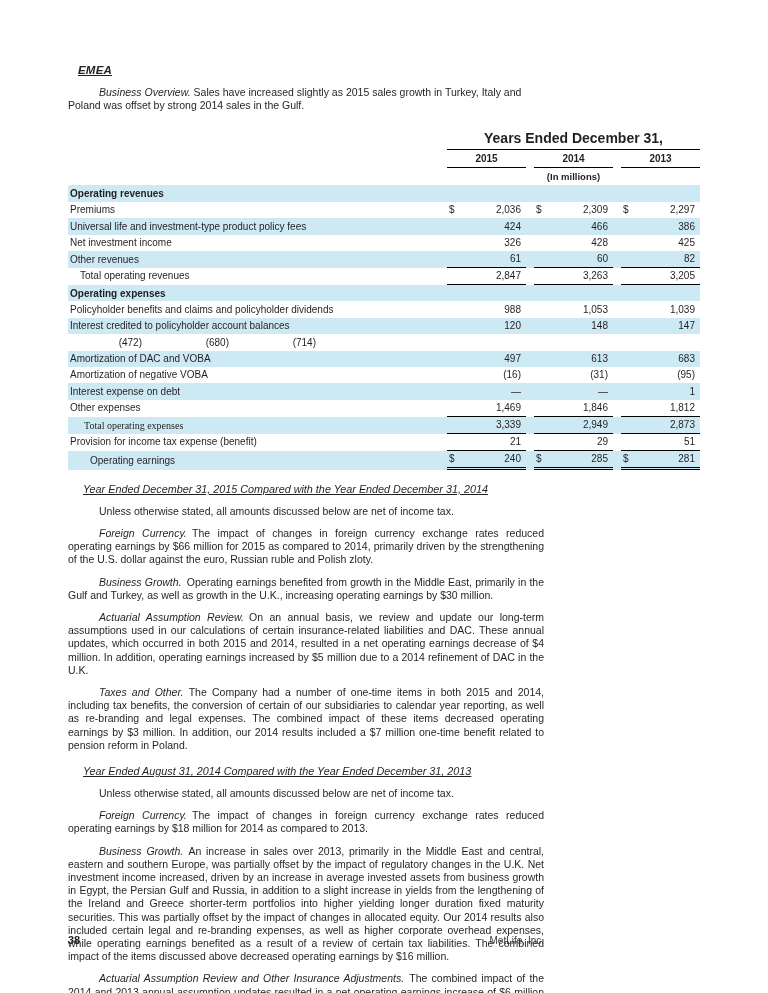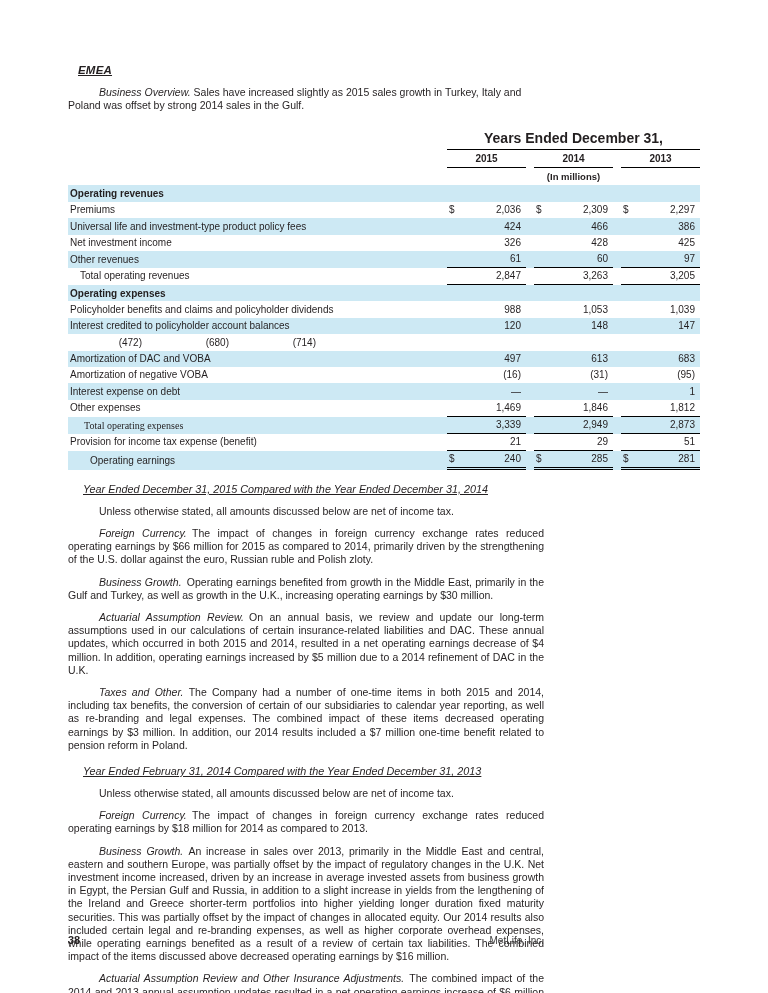--- a/index.html
+++ b/index.html
@@ -154,21 +154,21 @@
           <div class="tcell">
             <span class="dollar"></span>
             <span class="tval">61</span>
           </div>
           <div class="tcell">
             <span class="dollar"></span>
             <span class="tval">60</span>
           </div>
           <div class="tcell">
             <span class="dollar"></span>
-            <span class="tval">97</span>
+            <span class="tval">82</span>
           </div>
         </div>
         <div class="trow rule">
           <div class="tlabel" style="padding-left: 12px;">Total operating revenues</div>
           <div class="tcell">
             <span class="dollar"></span>
             <span class="tval">2,847</span>
           </div>
           <div class="tcell">
             <span class="dollar"></span>
@@ -334,21 +334,21 @@
       </div>
   </div>
 
   <div id="sections">
       <div class="sec-heading">Year Ended December 31, 2015 Compared with the Year Ended December 31, 2014</div>
       <p class="para">Unless otherwise stated, all amounts discussed below are net of income tax.</p>
       <p class="para"><i>Foreign Currency. </i>The impact of changes in foreign currency exchange rates reduced operating earnings by $66 million for 2015 as compared to 2014, primarily driven by the strengthening of the U.S. dollar against the euro, Russian ruble and Polish zloty.</p>
       <p class="para"><i>Business Growth. </i>Operating earnings benefited from growth in the Middle East, primarily in the Gulf and Turkey, as well as growth in the U.K., increasing operating earnings by $30 million.</p>
       <p class="para"><i>Actuarial Assumption Review. </i>On an annual basis, we review and update our long-term assumptions used in our calculations of certain insurance-related liabilities and DAC. These annual updates, which occurred in both 2015 and 2014, resulted in a net operating earnings decrease of $4 million. In addition, operating earnings increased by $5 million due to a 2014 refinement of DAC in the U.K.</p>
       <p class="para"><i>Taxes and Other. </i>The Company had a number of one-time items in both 2015 and 2014, including tax benefits, the conversion of certain of our subsidiaries to calendar year reporting, as well as re-branding and legal expenses. The combined impact of these items decreased operating earnings by $3 million. In addition, our 2014 results included a $7 million one-time benefit related to pension reform in Poland.</p>
-      <div class="sec-heading">Year Ended February 31, 2014 Compared with the Year Ended December 31, 2013</div>
+      <div class="sec-heading">Year Ended August 31, 2014 Compared with the Year Ended December 31, 2013</div>
       <p class="para">Unless otherwise stated, all amounts discussed below are net of income tax.</p>
       <p class="para"><i>Foreign Currency. </i>The impact of changes in foreign currency exchange rates reduced operating earnings by $18 million for 2014 as compared to 2013.</p>
       <p class="para"><i>Business Growth. </i>An increase in sales over 2013, primarily in the Middle East and central, eastern and southern Europe, was partially offset by the impact of regulatory changes in the U.K. Net investment income increased, driven by an increase in average invested assets from business growth in Egypt, the Persian Gulf and Russia, in addition to a slight increase in yields from the lengthening of the Ireland and Greece shorter-term portfolios into higher yielding longer duration fixed maturity securities. This was partially offset by the impact of changes in allocated equity. Our 2014 results also included certain legal and re-branding expenses, as well as higher corporate overhead expenses, while operating earnings benefited as a result of a review of certain tax liabilities. The combined impact of the items discussed above decreased operating earnings by $16 million.</p>
       <p class="para"><i>Actuarial Assumption Review and Other Insurance Adjustments. </i>The combined impact of the 2014 and 2013 annual assumption updates resulted in a net operating earnings increase of $6 million for 2014 as compared to 2013. The amortization, or release, of negative VOBA associated with the conversion of certain policies generally results in an increase in operating earnings. In 2014, the number of policies converted declined and so, relative to 2013, this reduced operating earnings by $11 million. A refinement in DAC in the U.K. resulted in a $5 million decrease to operating earnings and liability refinements in 2013 in Greece decreased operating earnings by $4 million.</p>
       <p class="para"><i>Taxes and Other. </i>Our 2013 results were negatively impacted as a result of a $30 million tax charge related to the write-off of a U.K. tax loss carryforward and by a $26 million write-down of DAC and VOBA related to pension reform in Poland. The Company received tax benefits in both years following its decision to permanently reinvest certain foreign earnings outside of the U.S., however, since the 2013 benefit was larger,</p>
     </div>
 
   <div class="footer">
     <span class="pagenum">38</span>
     <span class="company">MetLife, Inc.</span>

